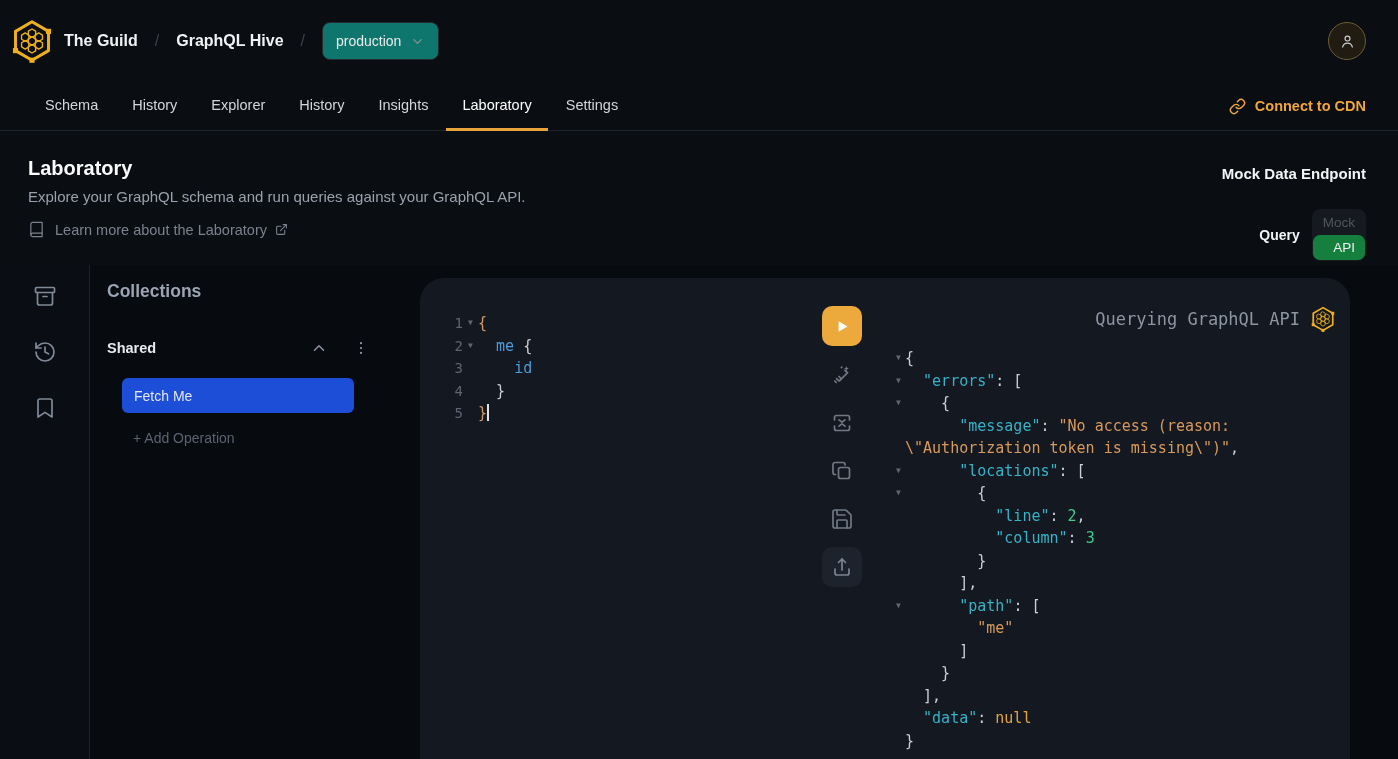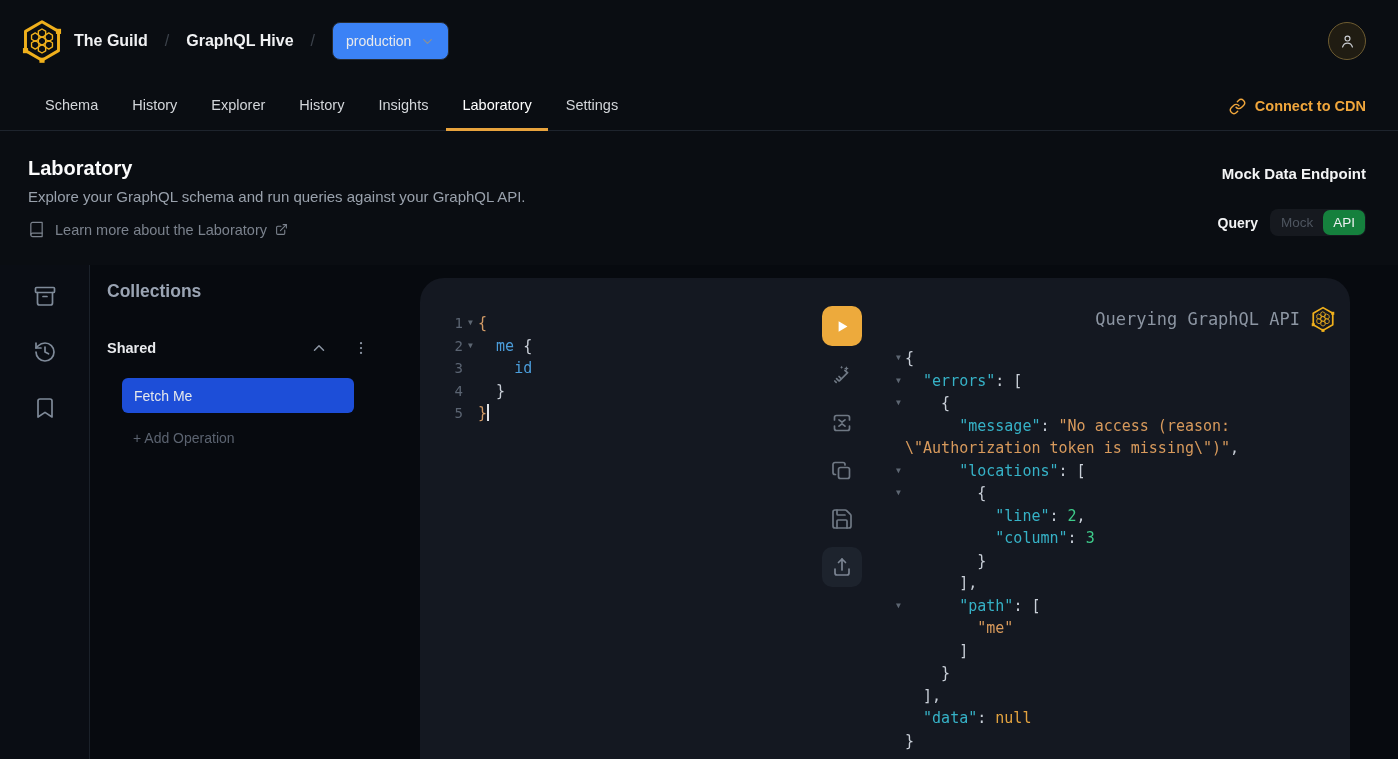--- a/index.html
+++ b/index.html
@@ -6,27 +6,27 @@
   html,body { width:1398px; height:759px; overflow:hidden; }
   body {
     background:#0a0d12;
     font-family:"Liberation Sans","DejaVu Sans",sans-serif;
     color:#ecedef;
     position:relative;
   }
   svg { display:block; }
 
   
-  .hdr { height:82px; display:flex; align-items:center; padding:0 32px 0 20px; }
+  .hdr { height:82px; display:flex; align-items:center; padding:0 32px 0 10px; }
   .logo { color:#f0b01c; cursor:pointer; }
   .crumb { font-size:16px; font-weight:600; color:#f0f1f3; margin-left:10px; cursor:pointer; }
   .crumb.proj { margin-left:0; }
   .slash { color:#3c424b; font-size:16px; margin:0 17px; }
   .target-btn {
-    height:38px; background:#3b82f6; border:1px solid #262b33; border-radius:8px;
+    height:38px; background:#0f766e; border:1px solid #262b33; border-radius:8px;
     display:flex; align-items:center; gap:9px; padding:0 13px; color:#e9eaec;
     font-size:14px; font-weight:500; font-family:inherit; cursor:pointer;
   }
   .target-btn .chev { color:#8a9097; }
   .spacer { flex:1; }
   .avatar {
     width:38px; height:38px; border-radius:50%; background:#201c12;
     border:1.5px solid #6e5c31; display:flex; align-items:center; justify-content:center;
     color:#c9ccd1; cursor:pointer;
   }
@@ -42,21 +42,21 @@
   
   .intro { height:134px; position:relative; padding:26px 32px 0 28px; }
   .pg-title { font-size:20px; font-weight:700; color:#fbfbfc; }
   .pg-sub { margin-top:8px; font-size:15px; color:#99a1ac; }
   .learn { margin-top:16px; display:inline-flex; align-items:center; gap:10px; color:#7b828d; font-size:14.5px; cursor:pointer; }
   .learn .ext { margin-left:-2px; color:#7b828d; }
   .endpoint { position:absolute; top:34px; right:32px; text-align:right; }
   .ep-title { font-size:15px; font-weight:600; color:#f3f4f5; }
   .ep-row { margin-top:27px; display:flex; align-items:center; justify-content:flex-end; gap:12px; }
   .ep-q { font-size:14px; font-weight:700; color:#f3f4f5; }
-  .toggle { background:#16191f; border-radius:8px; display:flex; padding:1px; }
+  .toggle { background:#16191f; border-radius:8px; display:flex; padding:1px;flex-direction:column; }
   .seg { padding:5px 10px; font-size:13.5px; font-weight:500; color:#4e555f; cursor:pointer; border-radius:7px; }
   .seg.sel { background:#15803d; color:#edeff1; }
 
   
   .work { height:494px; display:flex; background:#070a0f; }
   .rail { width:90px; background:#0a0d14; border-right:1px solid #1b212a;
           display:flex; flex-direction:column; align-items:center; padding-top:19px; gap:32px; }
   .rail-btn { width:24px; height:24px; color:#7f8a99; cursor:pointer; }
 
   .coll { width:330px; padding:16px 24px 0 17px; }

